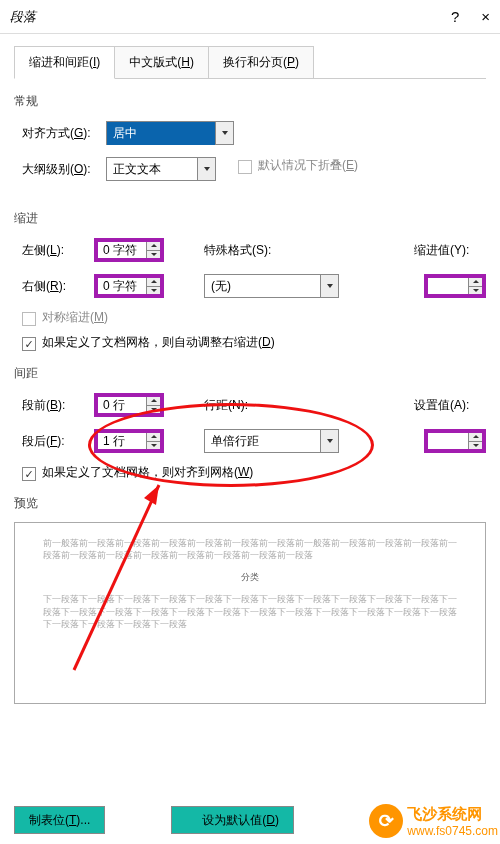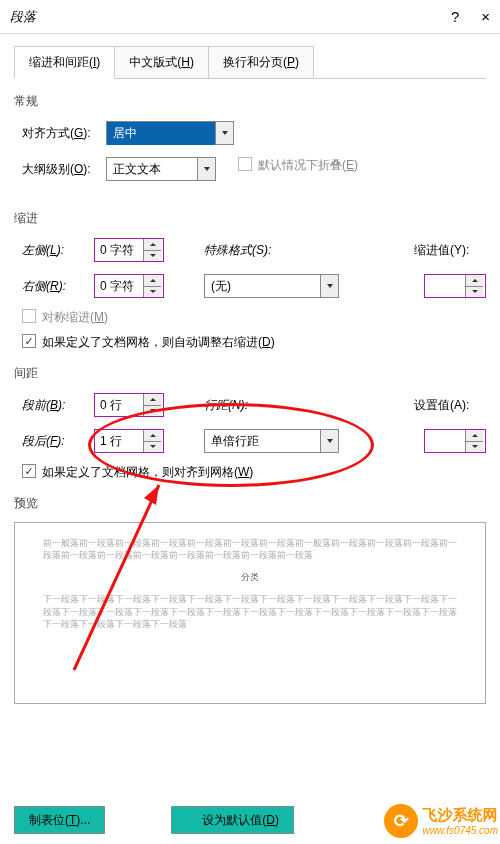--- a/index.html
+++ b/index.html
@@ -95,21 +95,21 @@
     border-right: 3px solid transparent;
     border-top: 4px solid #333;
   }
   .sel-align { width: 128px; }
   .sel-outline { width: 110px; }
   .sel-special { width: 135px; }
   .sel-linesp { width: 135px; }
   .spinner {
     display: flex;
     height: 24px;
-    border: 1px solid #a21caf;
+    border: 4px solid #a21caf;
     width: 70px;
   }
   .spinner input {
     border: none;
     width: 48px;
     padding: 0 5px;
     font-size: 12px;
     outline: none;
   }
   .spin-btns {
@@ -133,21 +133,21 @@
     border-bottom: 3px solid #333;
   }
   .spin-btns div:last-child::after {
     content: "";
     border-left: 3px solid transparent;
     border-right: 3px solid transparent;
     border-top: 3px solid #333;
   }
   .checkbox-row {
     display: flex;
-    align-items: flex-start;
+    align-items: flex-end;
     padding-left: 8px;
     margin-bottom: 8px;
   }
   .chk {
     width: 14px;
     height: 14px;
     border: 1px solid #888;
     margin-right: 6px;
     display: inline-flex;
     align-items: center;
@@ -156,21 +156,21 @@
   }
   .chk.disabled { border-color: #bbb; }
   .chk.checked::after {
     content: "✓";
     font-size: 11px;
     color: #333;
     line-height: 1;
   }
   .chk-label .u { text-decoration: underline; }
   .chk-label.gray { color: #888; }
-  .indent-row .col2 { margin-left: 40px; width: 92px; font-style: italic; }
+  .indent-row .col2 { margin-left: 40px; width: 92px; }
   .indent-row .col3 { margin-left: auto; width: 70px; text-align: left; margin-right: 2px;}
   .preview-box {
     margin-top: 8px;
     height: 182px;
     border: 1px solid #aaa;
     padding: 14px 28px;
     font-size: 9px;
     color: #aaa;
     line-height: 1.35;
     overflow: hidden;
@@ -232,22 +232,22 @@
   }
   .watermark .logo {
     width: 34px; height: 34px;
     border-radius: 50%;
     background: #ff9500;
     display:flex; align-items:center; justify-content:center;
     color:#fff; font-weight:bold; font-size:18px;
     margin-right:4px;
   }
   .watermark .t1 { color:#ff9500; font-size:15px; font-weight:bold; }
-  .watermark .t2 { color:#ff9500; font-size:10px;font-style:italic; }
-  .smlabel { width: 80px; font-style: italic; }
+  .watermark .t2 { color:#ff9500; font-size:12px; }
+  .smlabel { width: 80px; }
 </style>
 </head>
 <body>
 
 <div class="titlebar">
   <span class="titlebar-title">段落</span>
   <div class="titlebar-right">
     <span>?</span>
     <span>×</span>
   </div>

